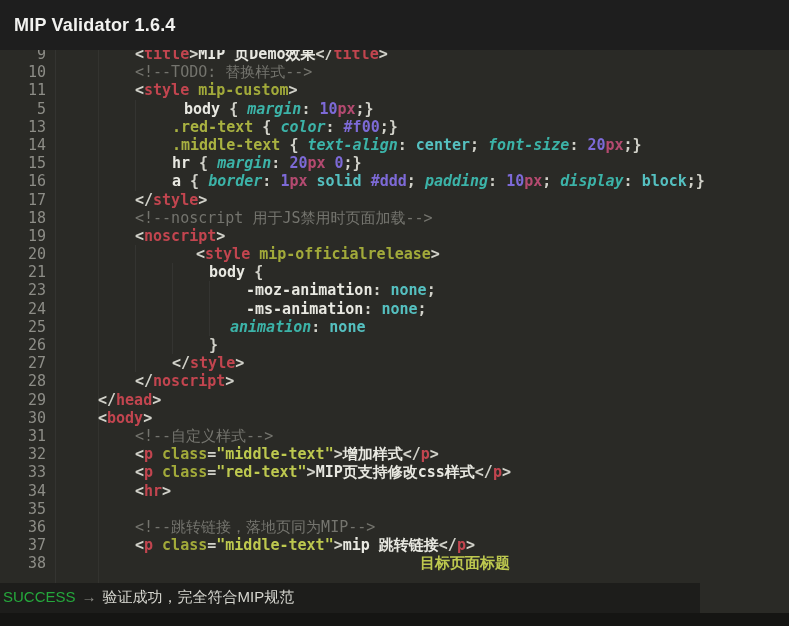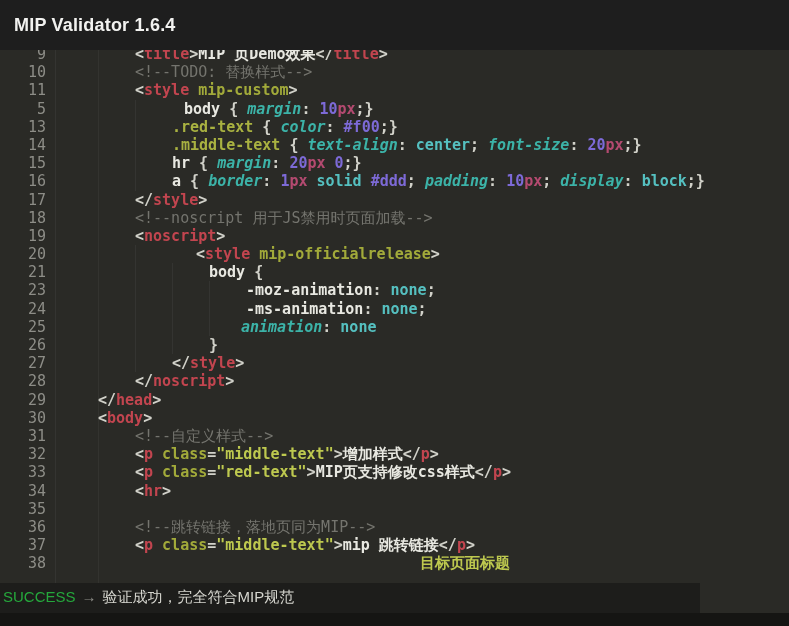--- a/index.html
+++ b/index.html
@@ -93,21 +93,21 @@
       <div class="code-line"><span class="line-num">14</span><i class="guide" style="left: 135px;"></i><span class="line-text" style="left: 172px;"><span class="tk-sel">.middle-text</span><span class="tk-p"> { </span><span class="tk-prop">text-align</span><span class="tk-p">: </span><span class="tk-val">center</span><span class="tk-p">; </span><span class="tk-prop">font-size</span><span class="tk-p">: </span><span class="tk-num">20</span><span class="tk-unit">px</span><span class="tk-p">;}</span></span></div>
       <div class="code-line"><span class="line-num">15</span><i class="guide" style="left: 135px;"></i><span class="line-text" style="left: 172px;"><span class="tk-t">hr</span><span class="tk-p"> { </span><span class="tk-prop">margin</span><span class="tk-p">: </span><span class="tk-num">20</span><span class="tk-unit">px</span><span class="tk-p"> </span><span class="tk-num">0</span><span class="tk-p">;}</span></span></div>
       <div class="code-line"><span class="line-num">16</span><i class="guide" style="left: 135px;"></i><span class="line-text" style="left: 172px;"><span class="tk-t">a</span><span class="tk-p"> { </span><span class="tk-prop">border</span><span class="tk-p">: </span><span class="tk-num">1</span><span class="tk-unit">px</span><span class="tk-p"> </span><span class="tk-val">solid</span><span class="tk-p"> </span><span class="tk-num">#ddd</span><span class="tk-p">; </span><span class="tk-prop">padding</span><span class="tk-p">: </span><span class="tk-num">10</span><span class="tk-unit">px</span><span class="tk-p">; </span><span class="tk-prop">display</span><span class="tk-p">: </span><span class="tk-val">block</span><span class="tk-p">;}</span></span></div>
       <div class="code-line"><span class="line-num">17</span><span class="line-text" style="left: 135px;"><span class="tk-p">&lt;/</span><span class="tk-tag">style</span><span class="tk-p">&gt;</span></span></div>
       <div class="code-line"><span class="line-num">18</span><span class="line-text" style="left: 135px;"><span class="tk-c">&lt;!--noscript 用于JS禁用时页面加载--&gt;</span></span></div>
       <div class="code-line"><span class="line-num">19</span><span class="line-text" style="left: 135px;"><span class="tk-p">&lt;</span><span class="tk-tag">noscript</span><span class="tk-p">&gt;</span></span></div>
       <div class="code-line"><span class="line-num">20</span><i class="guide" style="left: 135px;"></i><span class="line-text" style="left: 172px; margin-left: 24px;"><span class="tk-p">&lt;</span><span class="tk-tag">style</span><span class="tk-p"> </span><span class="tk-attr">mip-officialrelease</span><span class="tk-p">&gt;</span></span></div>
       <div class="code-line"><span class="line-num">21</span><i class="guide" style="left: 135px;"></i><i class="guide" style="left: 172px;"></i><span class="line-text" style="left: 209px;"><span class="tk-t">body</span><span class="tk-p"> {</span></span></div>
       <div class="code-line"><span class="line-num">23</span><i class="guide" style="left: 135px;"></i><i class="guide" style="left: 172px;"></i><i class="guide" style="left: 209px;"></i><span class="line-text" style="left: 246px;"><span class="tk-t">-moz-animation</span><span class="tk-p">: </span><span class="tk-val">none</span><span class="tk-p">;</span></span></div>
       <div class="code-line"><span class="line-num">24</span><i class="guide" style="left: 135px;"></i><i class="guide" style="left: 172px;"></i><i class="guide" style="left: 209px;"></i><span class="line-text" style="left: 246px;"><span class="tk-t">-ms-animation</span><span class="tk-p">: </span><span class="tk-val">none</span><span class="tk-p">;</span></span></div>
-      <div class="code-line"><span class="line-num">25</span><i class="guide" style="left: 135px;"></i><i class="guide" style="left: 172px;"></i><i class="guide" style="left: 209px;"></i><span class="line-text" style="left: 241px; text-align: right;"><span class="tk-prop">animation</span><span class="tk-p">: </span><span class="tk-val">none</span></span></div>
+      <div class="code-line"><span class="line-num">25</span><i class="guide" style="left: 135px;"></i><i class="guide" style="left: 172px;"></i><i class="guide" style="left: 209px;"></i><span class="line-text" style="left: 230px; text-align: right;"><span class="tk-prop">animation</span><span class="tk-p">: </span><span class="tk-val">none</span></span></div>
       <div class="code-line"><span class="line-num">26</span><i class="guide" style="left: 135px;"></i><i class="guide" style="left: 172px;"></i><span class="line-text" style="left: 209px;"><span class="tk-p">}</span></span></div>
       <div class="code-line"><span class="line-num">27</span><i class="guide" style="left: 135px;"></i><span class="line-text" style="left: 172px;"><span class="tk-p">&lt;/</span><span class="tk-tag">style</span><span class="tk-p">&gt;</span></span></div>
       <div class="code-line"><span class="line-num">28</span><span class="line-text" style="left: 135px;"><span class="tk-p">&lt;/</span><span class="tk-tag">noscript</span><span class="tk-p">&gt;</span></span></div>
       <div class="code-line"><span class="line-num">29</span><span class="line-text" style="left: 98px;"><span class="tk-p">&lt;/</span><span class="tk-tag">head</span><span class="tk-p">&gt;</span></span></div>
       <div class="code-line"><span class="line-num">30</span><span class="line-text" style="left: 98px;"><span class="tk-p">&lt;</span><span class="tk-tag">body</span><span class="tk-p">&gt;</span></span></div>
       <div class="code-line"><span class="line-num">31</span><span class="line-text" style="left: 135px;"><span class="tk-c">&lt;!--自定义样式--&gt;</span></span></div>
       <div class="code-line"><span class="line-num">32</span><span class="line-text" style="left: 135px;"><span class="tk-p">&lt;</span><span class="tk-tag">p</span><span class="tk-p"> </span><span class="tk-attr">class</span><span class="tk-p">=</span><span class="tk-str">"middle-text"</span><span class="tk-p">&gt;</span><span class="tk-t">增加样式</span><span class="tk-p">&lt;/</span><span class="tk-tag">p</span><span class="tk-p">&gt;</span></span></div>
       <div class="code-line"><span class="line-num">33</span><span class="line-text" style="left: 135px;"><span class="tk-p">&lt;</span><span class="tk-tag">p</span><span class="tk-p"> </span><span class="tk-attr">class</span><span class="tk-p">=</span><span class="tk-str">"red-text"</span><span class="tk-p">&gt;</span><span class="tk-t">MIP页支持修改css样式</span><span class="tk-p">&lt;/</span><span class="tk-tag">p</span><span class="tk-p">&gt;</span></span></div>
       <div class="code-line"><span class="line-num">34</span><span class="line-text" style="left: 135px;"><span class="tk-p">&lt;</span><span class="tk-tag">hr</span><span class="tk-p">&gt;</span></span></div>
       <div class="code-line"><span class="line-num">35</span><span class="line-text" style="left: 135px;"></span></div>

